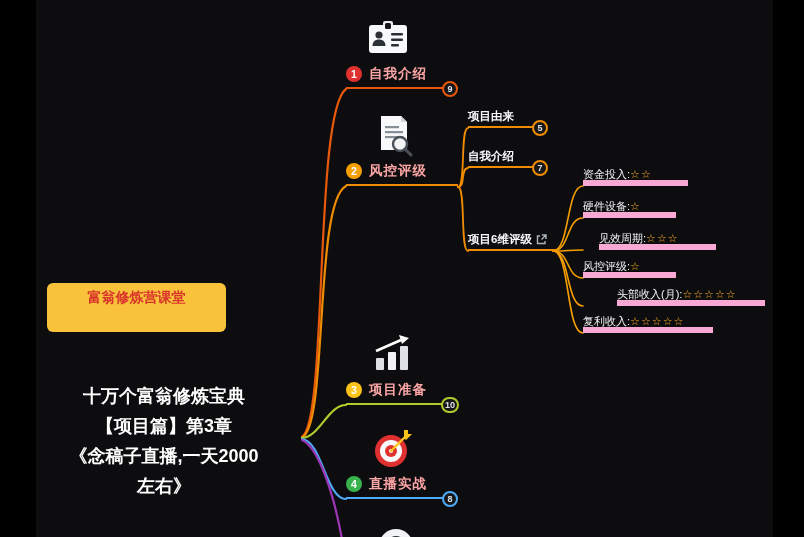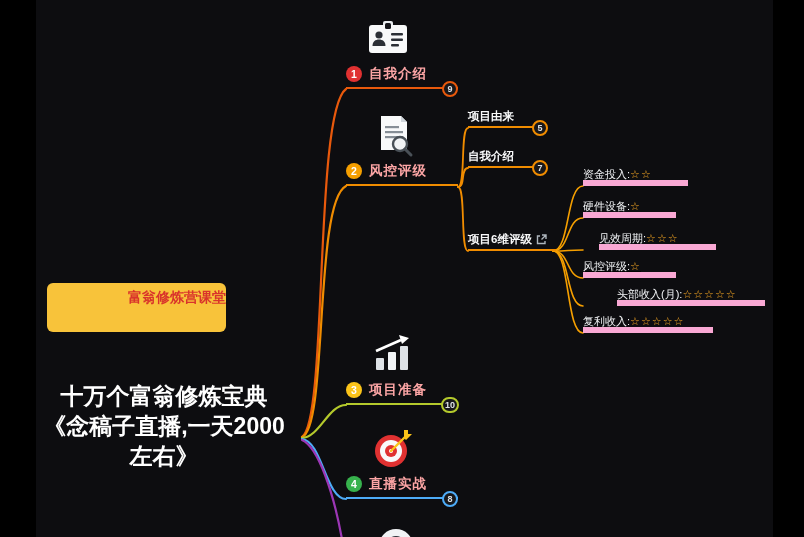--- a/index.html
+++ b/index.html
@@ -40,26 +40,26 @@
 
   .rnode{
     position:absolute;z-index:3;height:19px;box-sizing:border-box;
     border-bottom:6px solid #f9a8d4;font-size:11px;white-space:nowrap;padding-bottom:3px;
   }
   .rnode .rlbl{color:#f1f3f5;}
   .rnode .rstars{color:#f5a623;letter-spacing:1px;}
 
   .root{
     position:absolute;z-index:3;left:38px;top:381px;width:252px;
-    text-align:center;color:#fff;font-size:23px;font-weight:bold;line-height:30px;
+    text-align:center;color:#fff;font-size:18px;font-weight:bold;line-height:30px;
   }
   .promo{
     position:absolute;z-index:3;left:47px;top:283px;width:179px;height:49px;box-sizing:border-box;
     background:#f8c33a;border-radius:6px;padding-top:4px;
-    color:#d9342b;font-weight:bold;font-size:14px;text-align:right;line-height:21px;
+    color:#d9342b;font-weight:bold;font-size:14px;text-align:center;line-height:21px;
   }
 </style>
 </head>
 <body>
 
 <div class="stage"></div>
 
 <svg class="links" width="804" height="537" viewBox="0 0 804 537">
   <path d="M302 437 C328 420 314 112 346 89" stroke="#e8590c" stroke-width="2.2"></path>
   <path d="M302 437 C328 428 314 202 346 186" stroke="#f08c00" stroke-width="2.2"></path>
@@ -187,19 +187,20 @@
 </div>
 <div class="rnode" style="left:617px;top:287px;width:148px;">
   <span class="rlbl">头部收入(月):</span><span class="rstars">☆☆☆☆☆</span>
 </div>
 <div class="rnode" style="left:583px;top:314px;width:130px;">
   <span class="rlbl">复利收入:</span><span class="rstars">☆☆☆☆☆</span>
 </div>
 
 <div class="root">
   <div>十万个富翁修炼宝典</div>
+  <div>【项目篇】第3章</div>
   <div>《念稿子直播,一天2000</div>
   <div>左右》</div>
 </div>
 
 <div class="promo">
   <div>富翁修炼营课堂</div>
 </div>
 
 </body></html>

